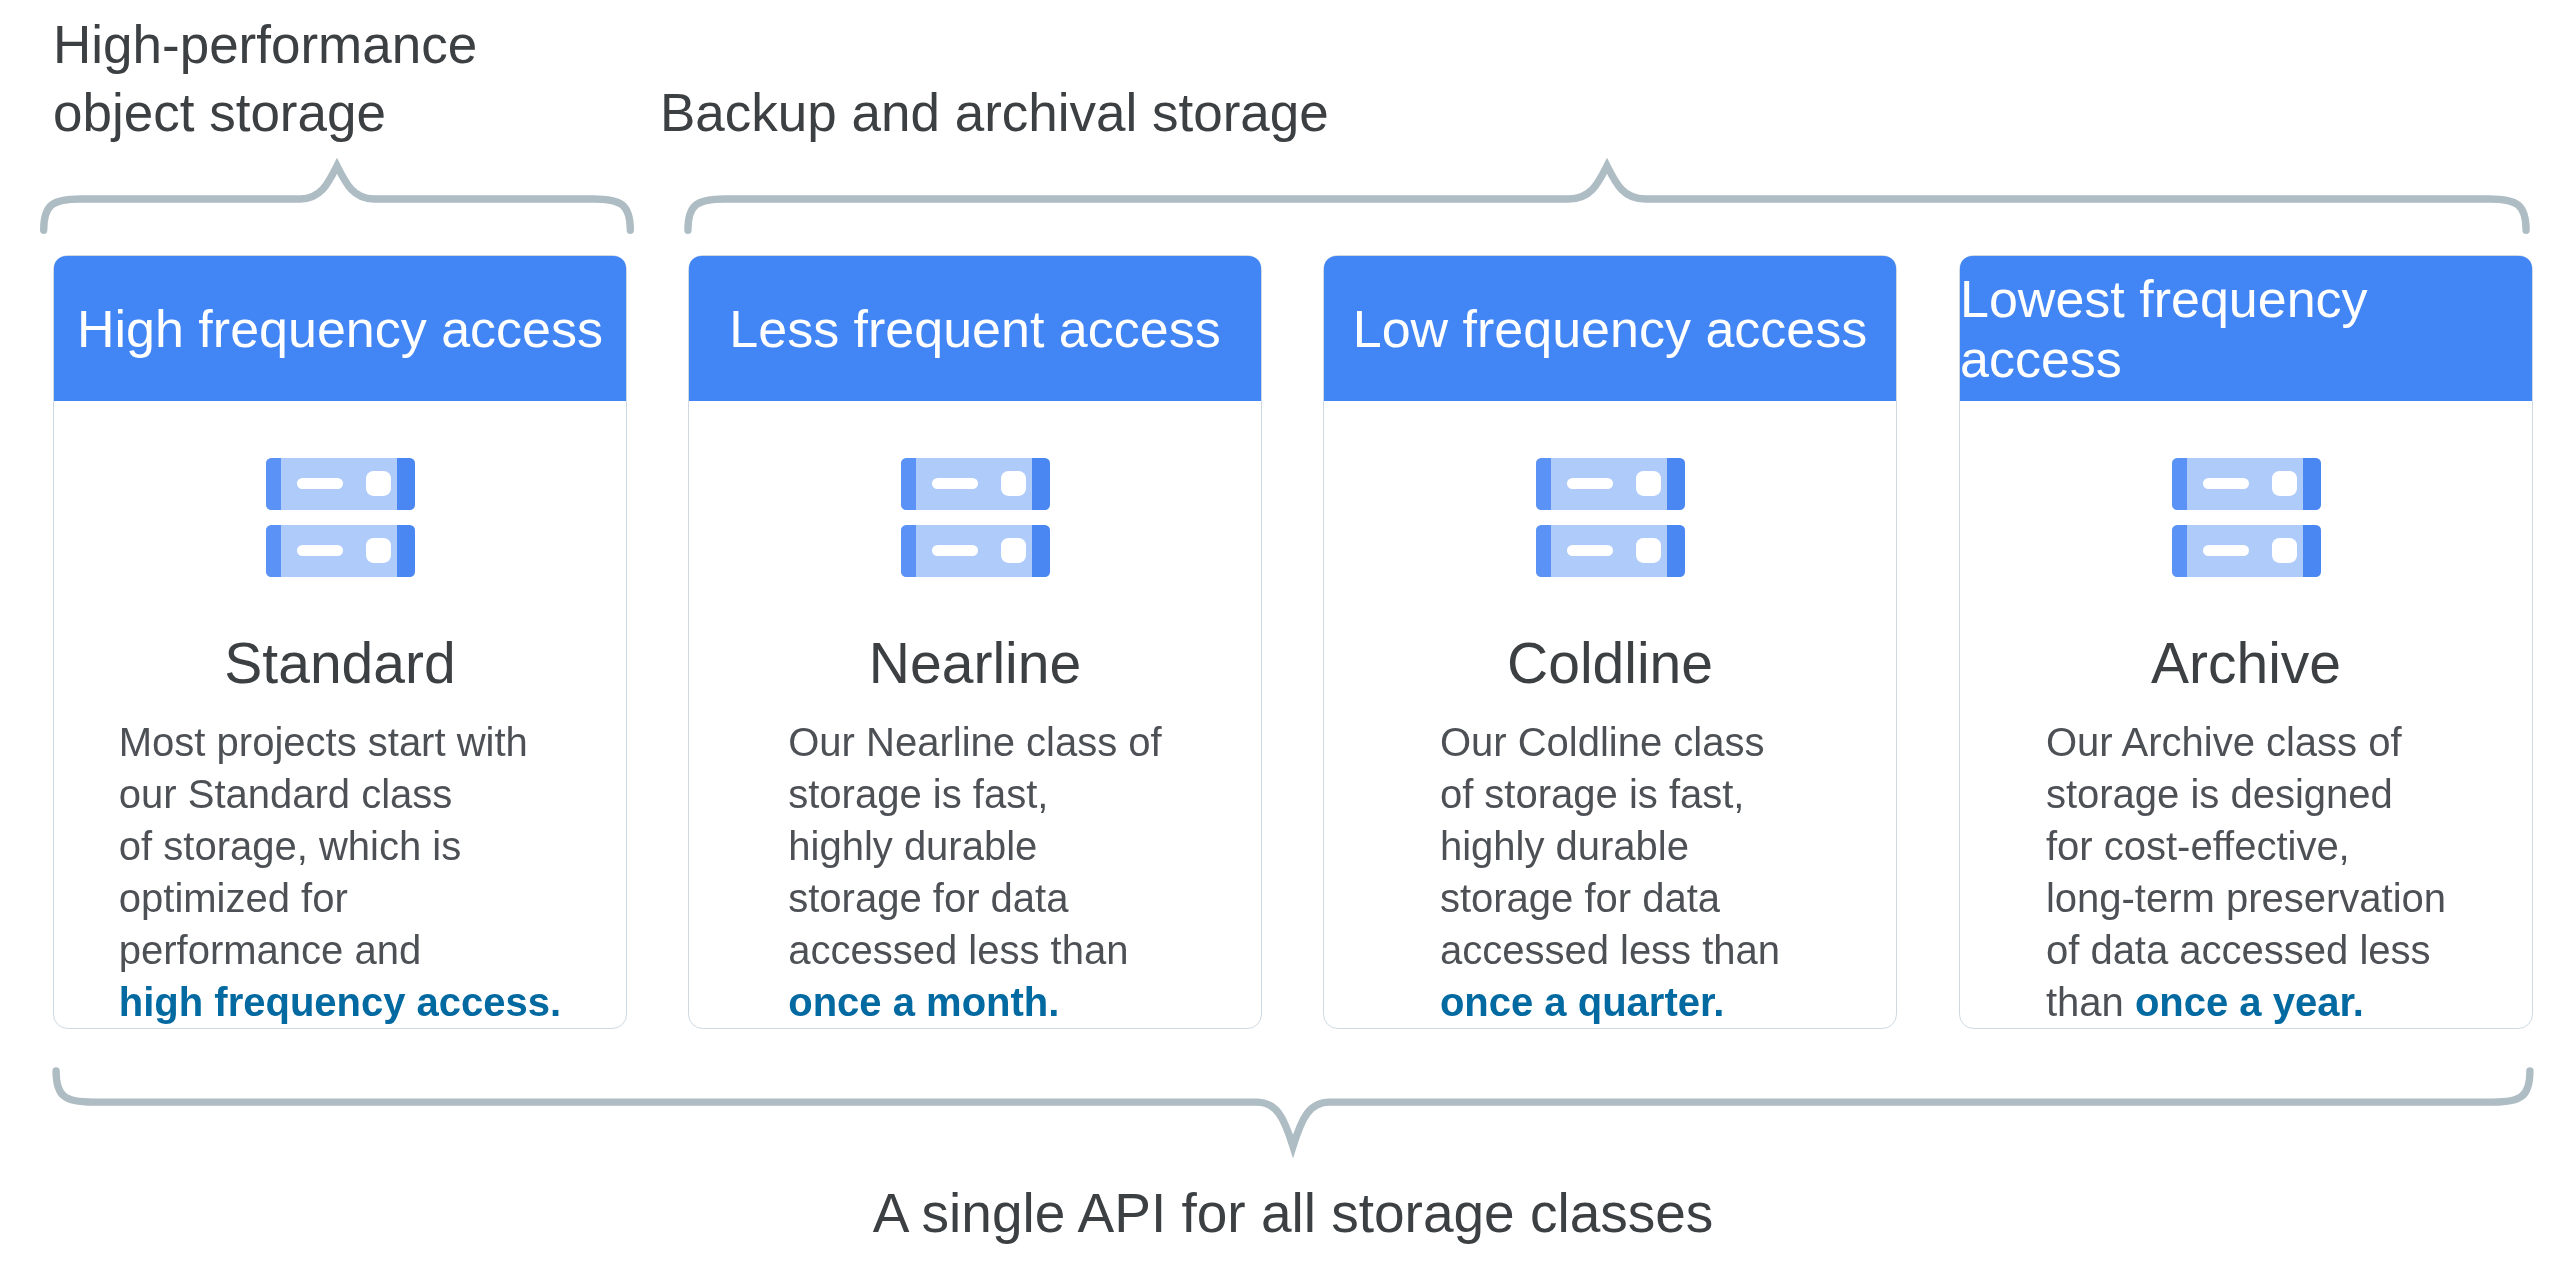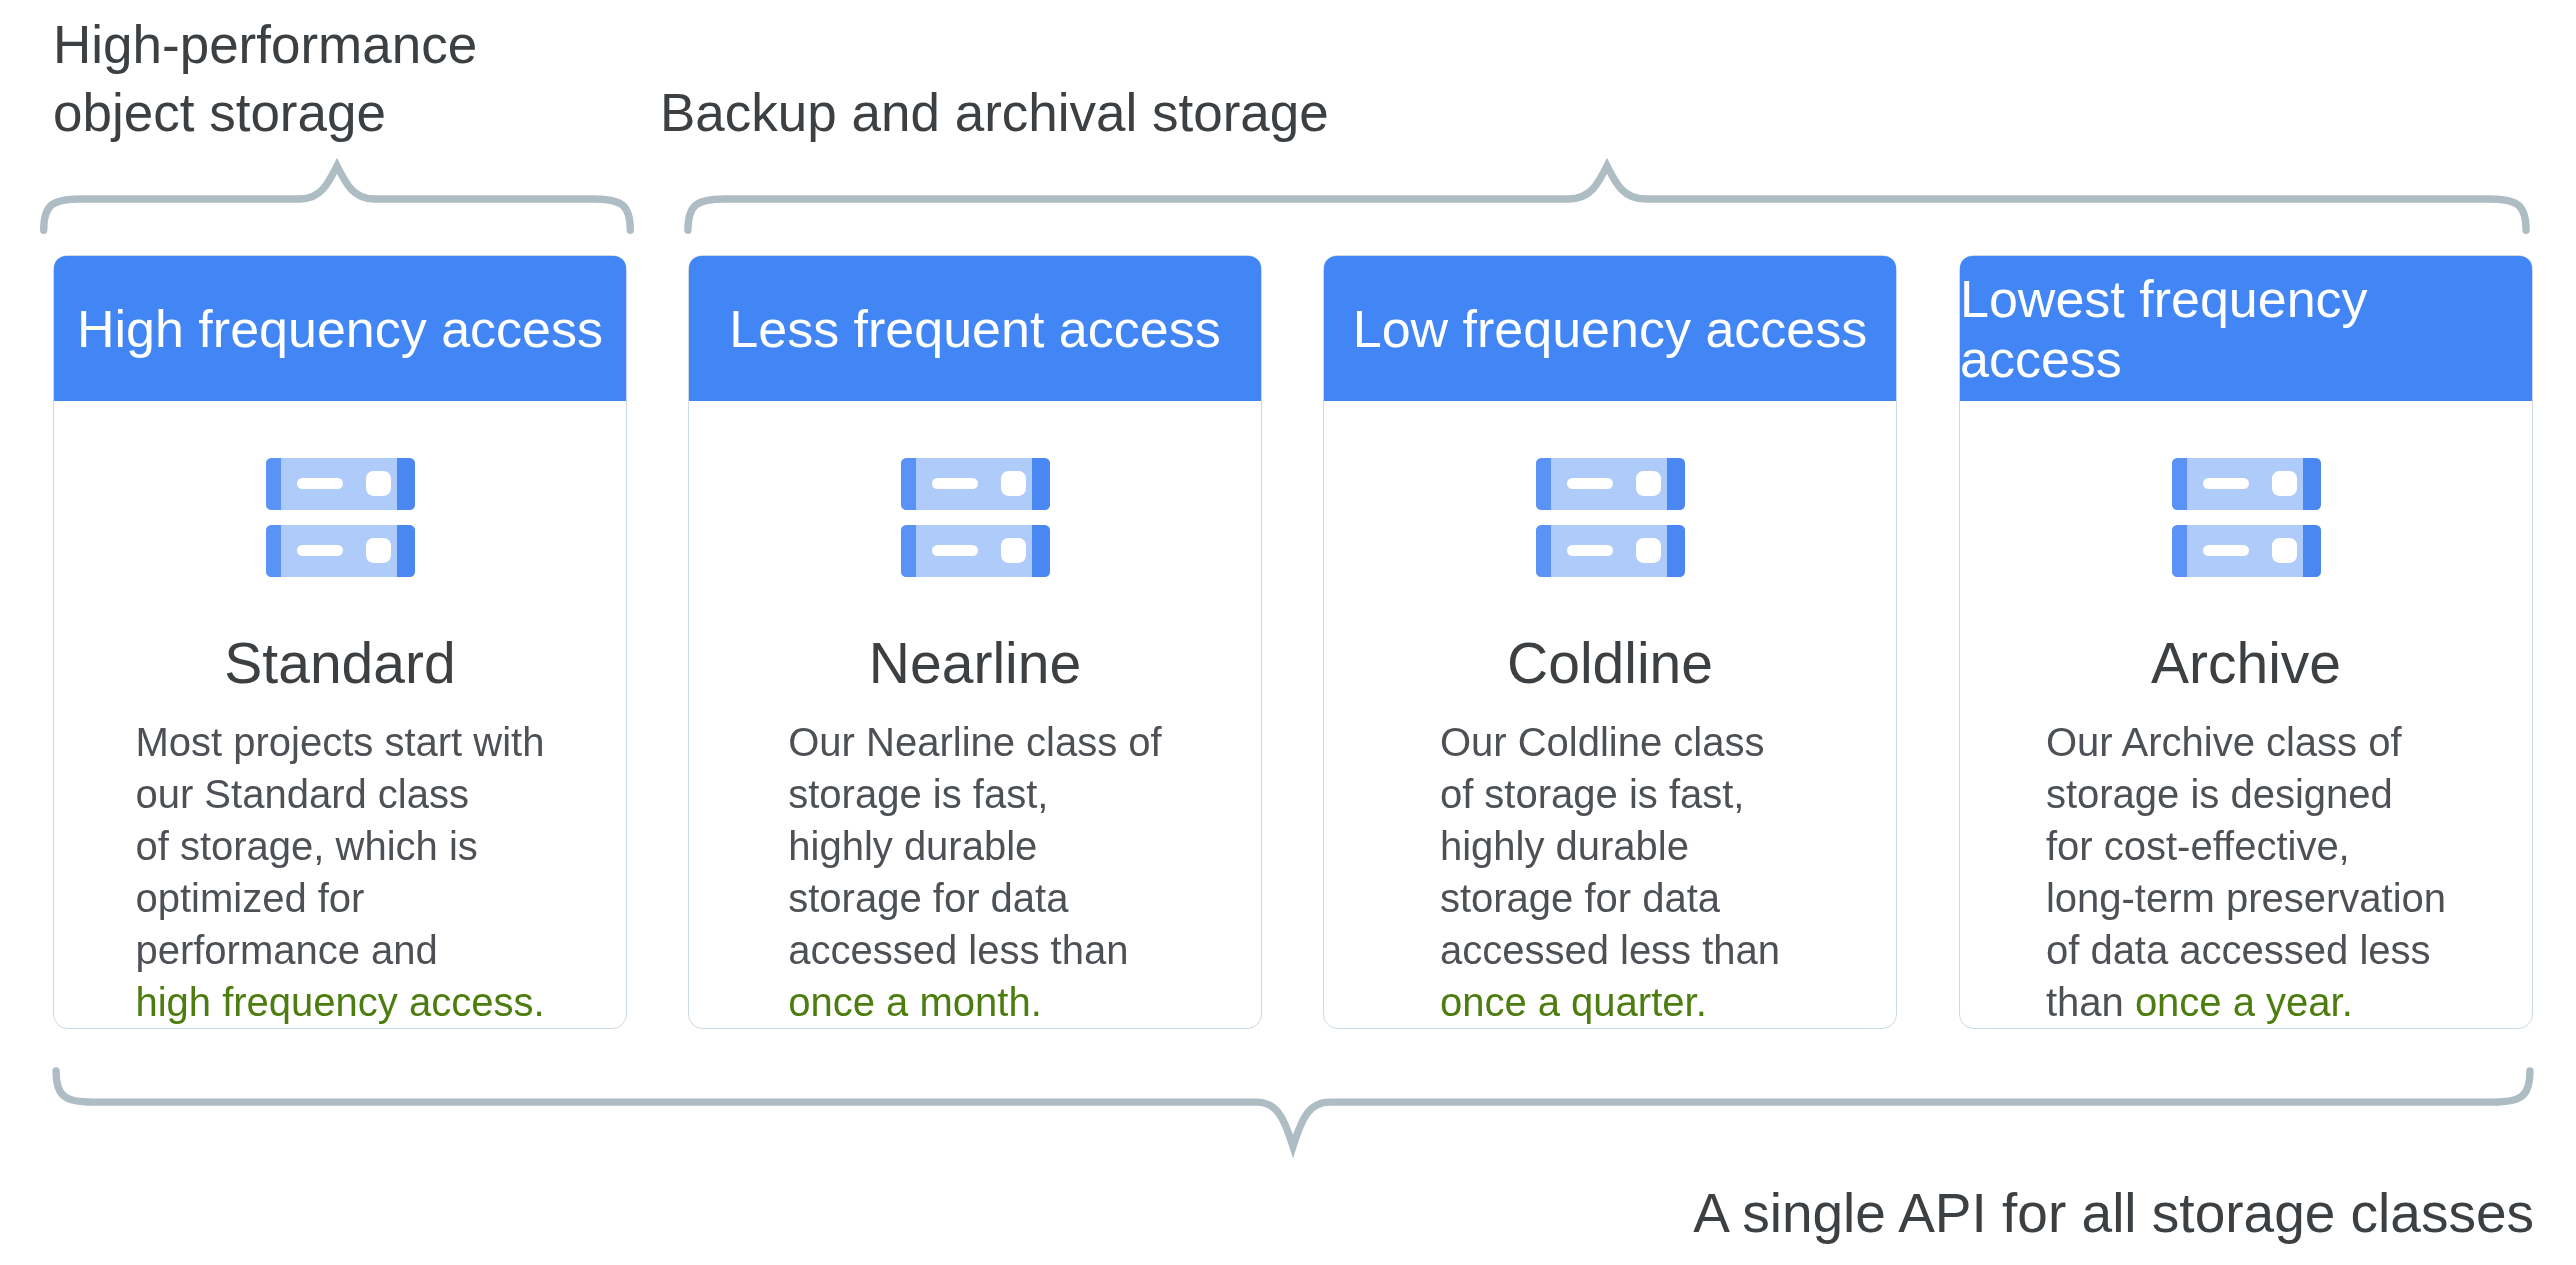--- a/index.html
+++ b/index.html
@@ -54,24 +54,24 @@
   .drive-square{position:absolute;right:24px;top:13px;width:25px;height:25px;background:#ffffff;border-radius:7.4px;}
   .card-title{
     margin-top:58px;
     color:#3c4043;font-size:57px;font-weight:500;line-height:1;
   }
   .card-body{
     margin-top:24px;
     text-align:left;
     color:#4d5156;font-size:40px;font-weight:400;line-height:52px;
   }
-  .card-body .bold{font-weight:400;color:#4d7c0f;}
+  .card-body .bold{font-weight:700;color:#0369a1;}
   .bottom-label{
     position:absolute;left:52px;top:1181px;width:2482px;
-    text-align:right;color:#3c4043;font-size:55px;font-weight:500;
+    text-align:center;color:#3c4043;font-size:55px;font-weight:500;
   }
 </style>
 </head>
 <body>
 
 <div id="canvas">
 
   <div class="group-label" style="left:53px;top:11px;width:574px;">
     <div>High-performance</div>
     <div>object storage</div>

